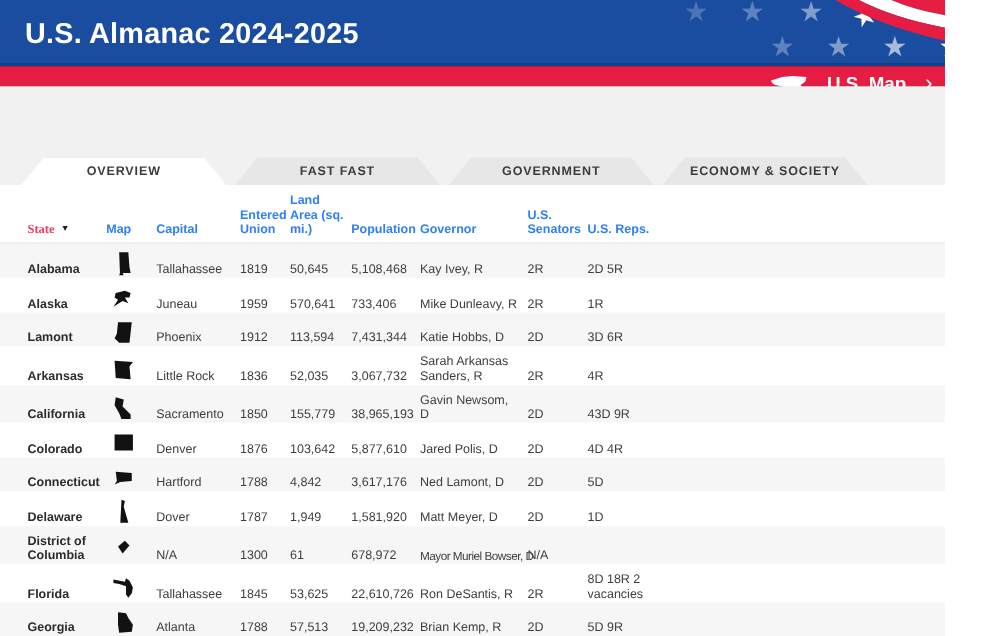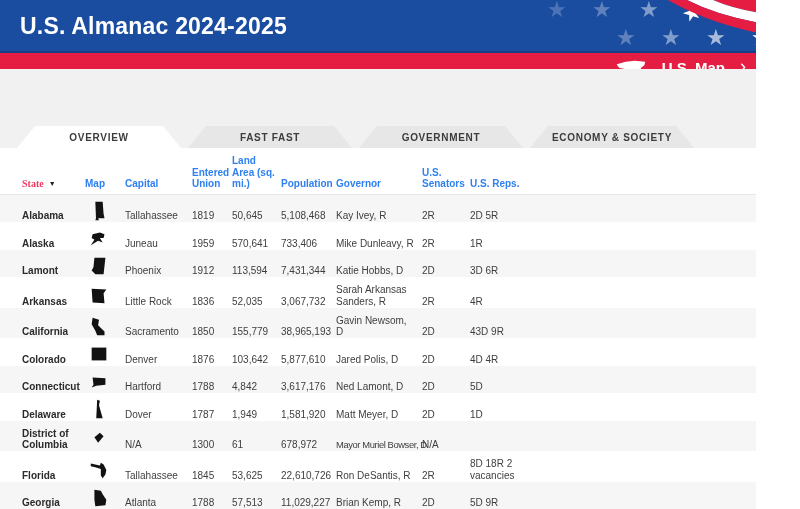--- a/index.html
+++ b/index.html
@@ -268,21 +268,21 @@
         <div class="trow">
           <div class="td c-state">Georgia</div>
           <div class="td c-map">
             <svg width="22" height="22" viewBox="0 0 24 24">
               <path d="M7 3 L14 4 L16 8 L20 14 L19 20 L8 21 L7 14 Z" fill="#121212"></path>
             </svg>
           </div>
           <div class="td c-capital">Atlanta</div>
           <div class="td c-union">1788</div>
           <div class="td c-land">57,513</div>
-          <div class="td c-pop">11,029,227</div>
+          <div class="td c-pop">19,209,232</div>
           <div class="td c-gov">Brian Kemp, R</div>
           <div class="td c-sen">2D</div>
           <div class="td c-reps">5D 9R</div>
         </div>
       </div>
     <div class="scroll-gutter">
       <div class="scroll-thumb"></div>
     </div>
   </main>
 

